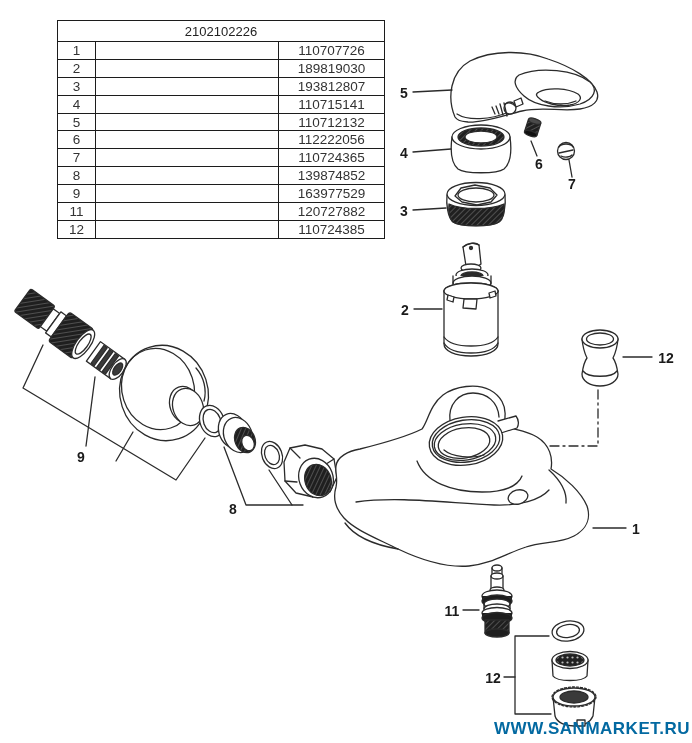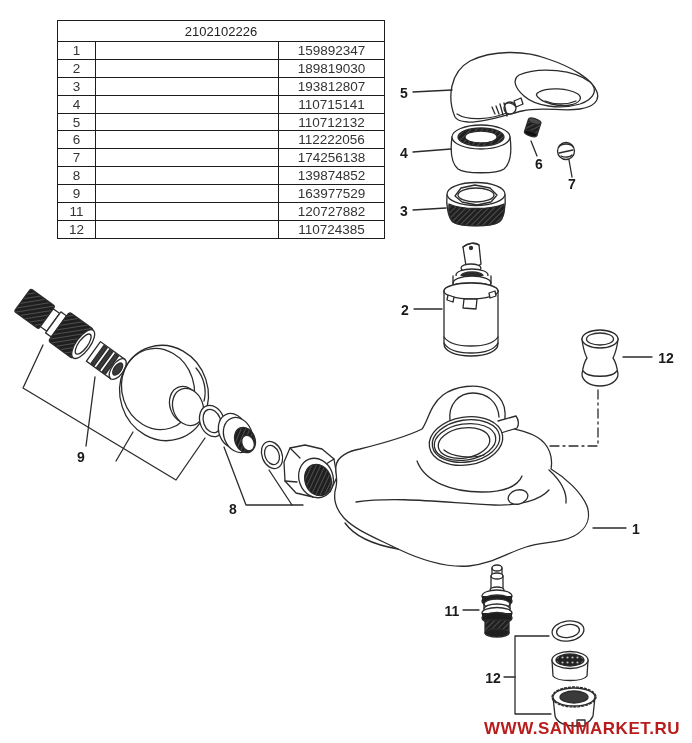--- a/index.html
+++ b/index.html
@@ -16,22 +16,22 @@
   table.parts td{
     border:1.5px solid #1c1c1c;
     padding:0 4px;height:16.9px;
     font-size:13.5px;color:#333;text-align:center;
     overflow:hidden;white-space:nowrap;
   }
   table.parts td.title{height:20px;font-size:13px;color:#222;}
   table.parts td.colhead-no{font-size:13px;color:#222;}
   table.parts td.colhead-art{font-size:11.5px;font-weight:bold;color:#222;}
   .watermark{
-    position:absolute;right:12px;bottom:4px;z-index:3;
-    font-size:17px;font-weight:bold;letter-spacing:.5px;color:#b91c1c;
+    position:absolute;right:2px;bottom:4px;z-index:3;
+    font-size:17px;font-weight:bold;letter-spacing:.5px;color:#0369a1;
   }
   svg text.callout{
     font-family:"Liberation Sans",sans-serif;
     font-size:14px;font-weight:700;fill:#1a1a1a;
   }
 </style>
 </head>
 <body>
 
 <table class="parts">
@@ -40,21 +40,21 @@
       <col style="width:183px">
       <col style="width:106px">
     </colgroup>
   <tbody>
       <tr>
     <td class="title" colspan="3">2102102226</td>
   </tr>
   <tr>
         <td>1</td>
         <td></td>
-        <td>159892347</td>
+        <td>110707726</td>
       </tr>
   <tr>
         <td>2</td>
         <td></td>
         <td>189819030</td>
       </tr>
   <tr>
         <td>3</td>
         <td></td>
         <td>193812807</td>
@@ -70,21 +70,21 @@
         <td>110712132</td>
       </tr>
   <tr>
         <td>6</td>
         <td></td>
         <td>112222056</td>
       </tr>
   <tr>
         <td>7</td>
         <td></td>
-        <td>174256138</td>
+        <td>110724365</td>
       </tr>
   <tr>
         <td>8</td>
         <td></td>
         <td>139874852</td>
       </tr>
   <tr>
         <td>9</td>
         <td></td>
         <td>163977529</td>

